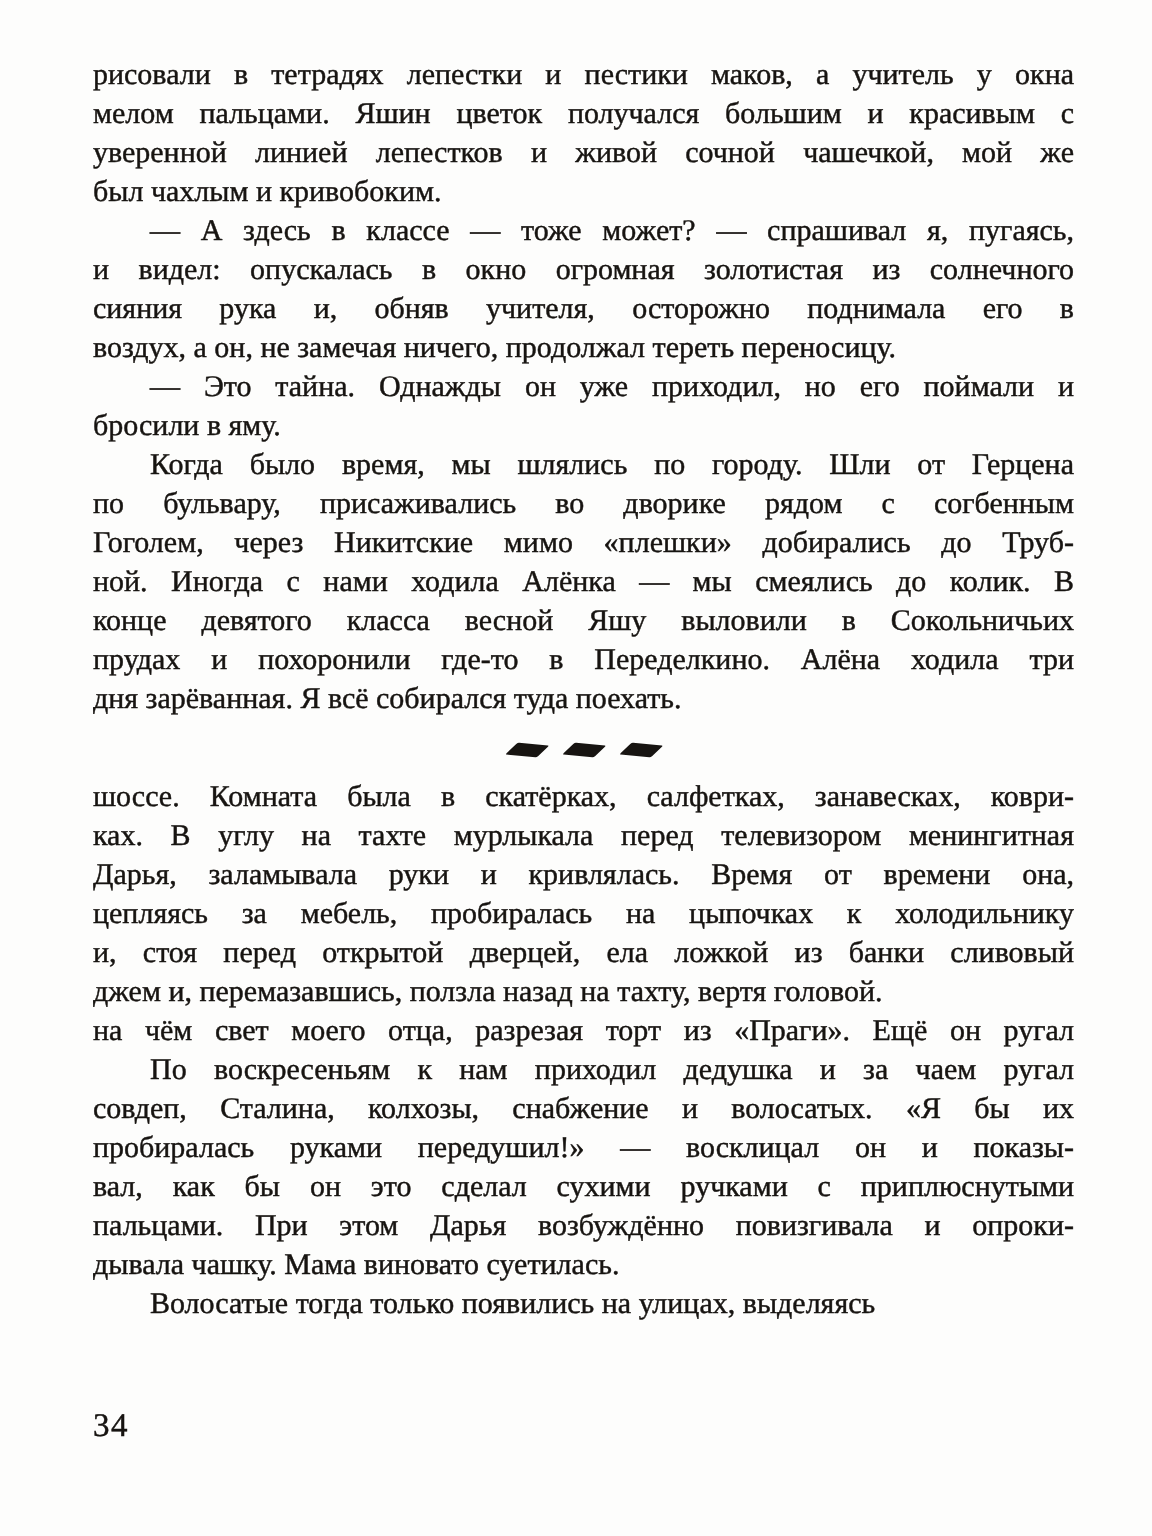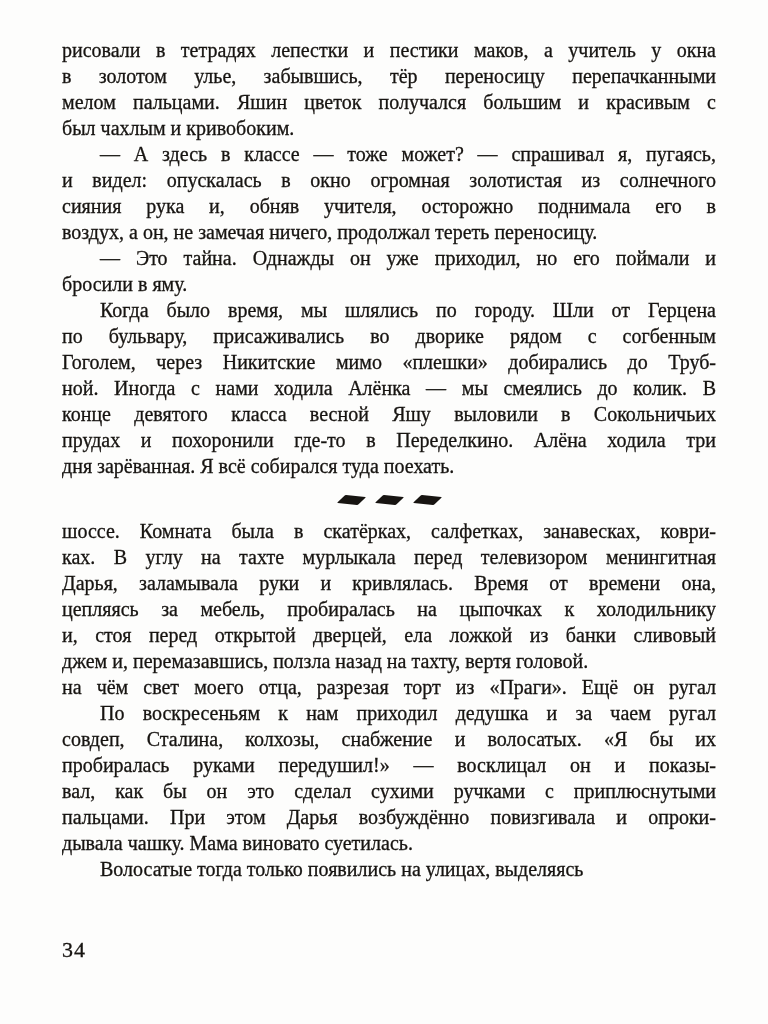--- a/index.html
+++ b/index.html
@@ -63,22 +63,22 @@
     -webkit-text-stroke: 0.3px currentColor;
   }
 </style>
 </head>
 <body>
 
 <div class="page" style="color: rgb(23, 20, 17); background: rgb(253, 253, 252);">
   <div class="text-column" id="text-column">
       <div class="para">
         <div class="line">рисовали в тетрадях лепестки и пестики маков, а учитель у окна</div>
-        <div class="line">в золотом улье, забывшись, тёр переносицу перепачканными</div>
         <div class="line">мелом пальцами. Яшин цветок получался большим и красивым с</div>
+        <div class="line">уверенной линией лепестков и живой сочной чашечкой, мой же</div>
         <div class="line last">был чахлым и кривобоким.</div>
       </div>
       <div class="para">
         <div class="line indent">— А здесь в классе — тоже может? — спрашивал я, пугаясь,</div>
         <div class="line">и видел: опускалась в окно огромная золотистая из солнечного</div>
         <div class="line">сияния рука и, обняв учителя, осторожно поднимала его в</div>
         <div class="line last">воздух, а он, не замечая ничего, продолжал тереть переносицу.</div>
       </div>
       <div class="para">
         <div class="line indent">— Это тайна. Однажды он уже приходил, но его поймали и</div>

